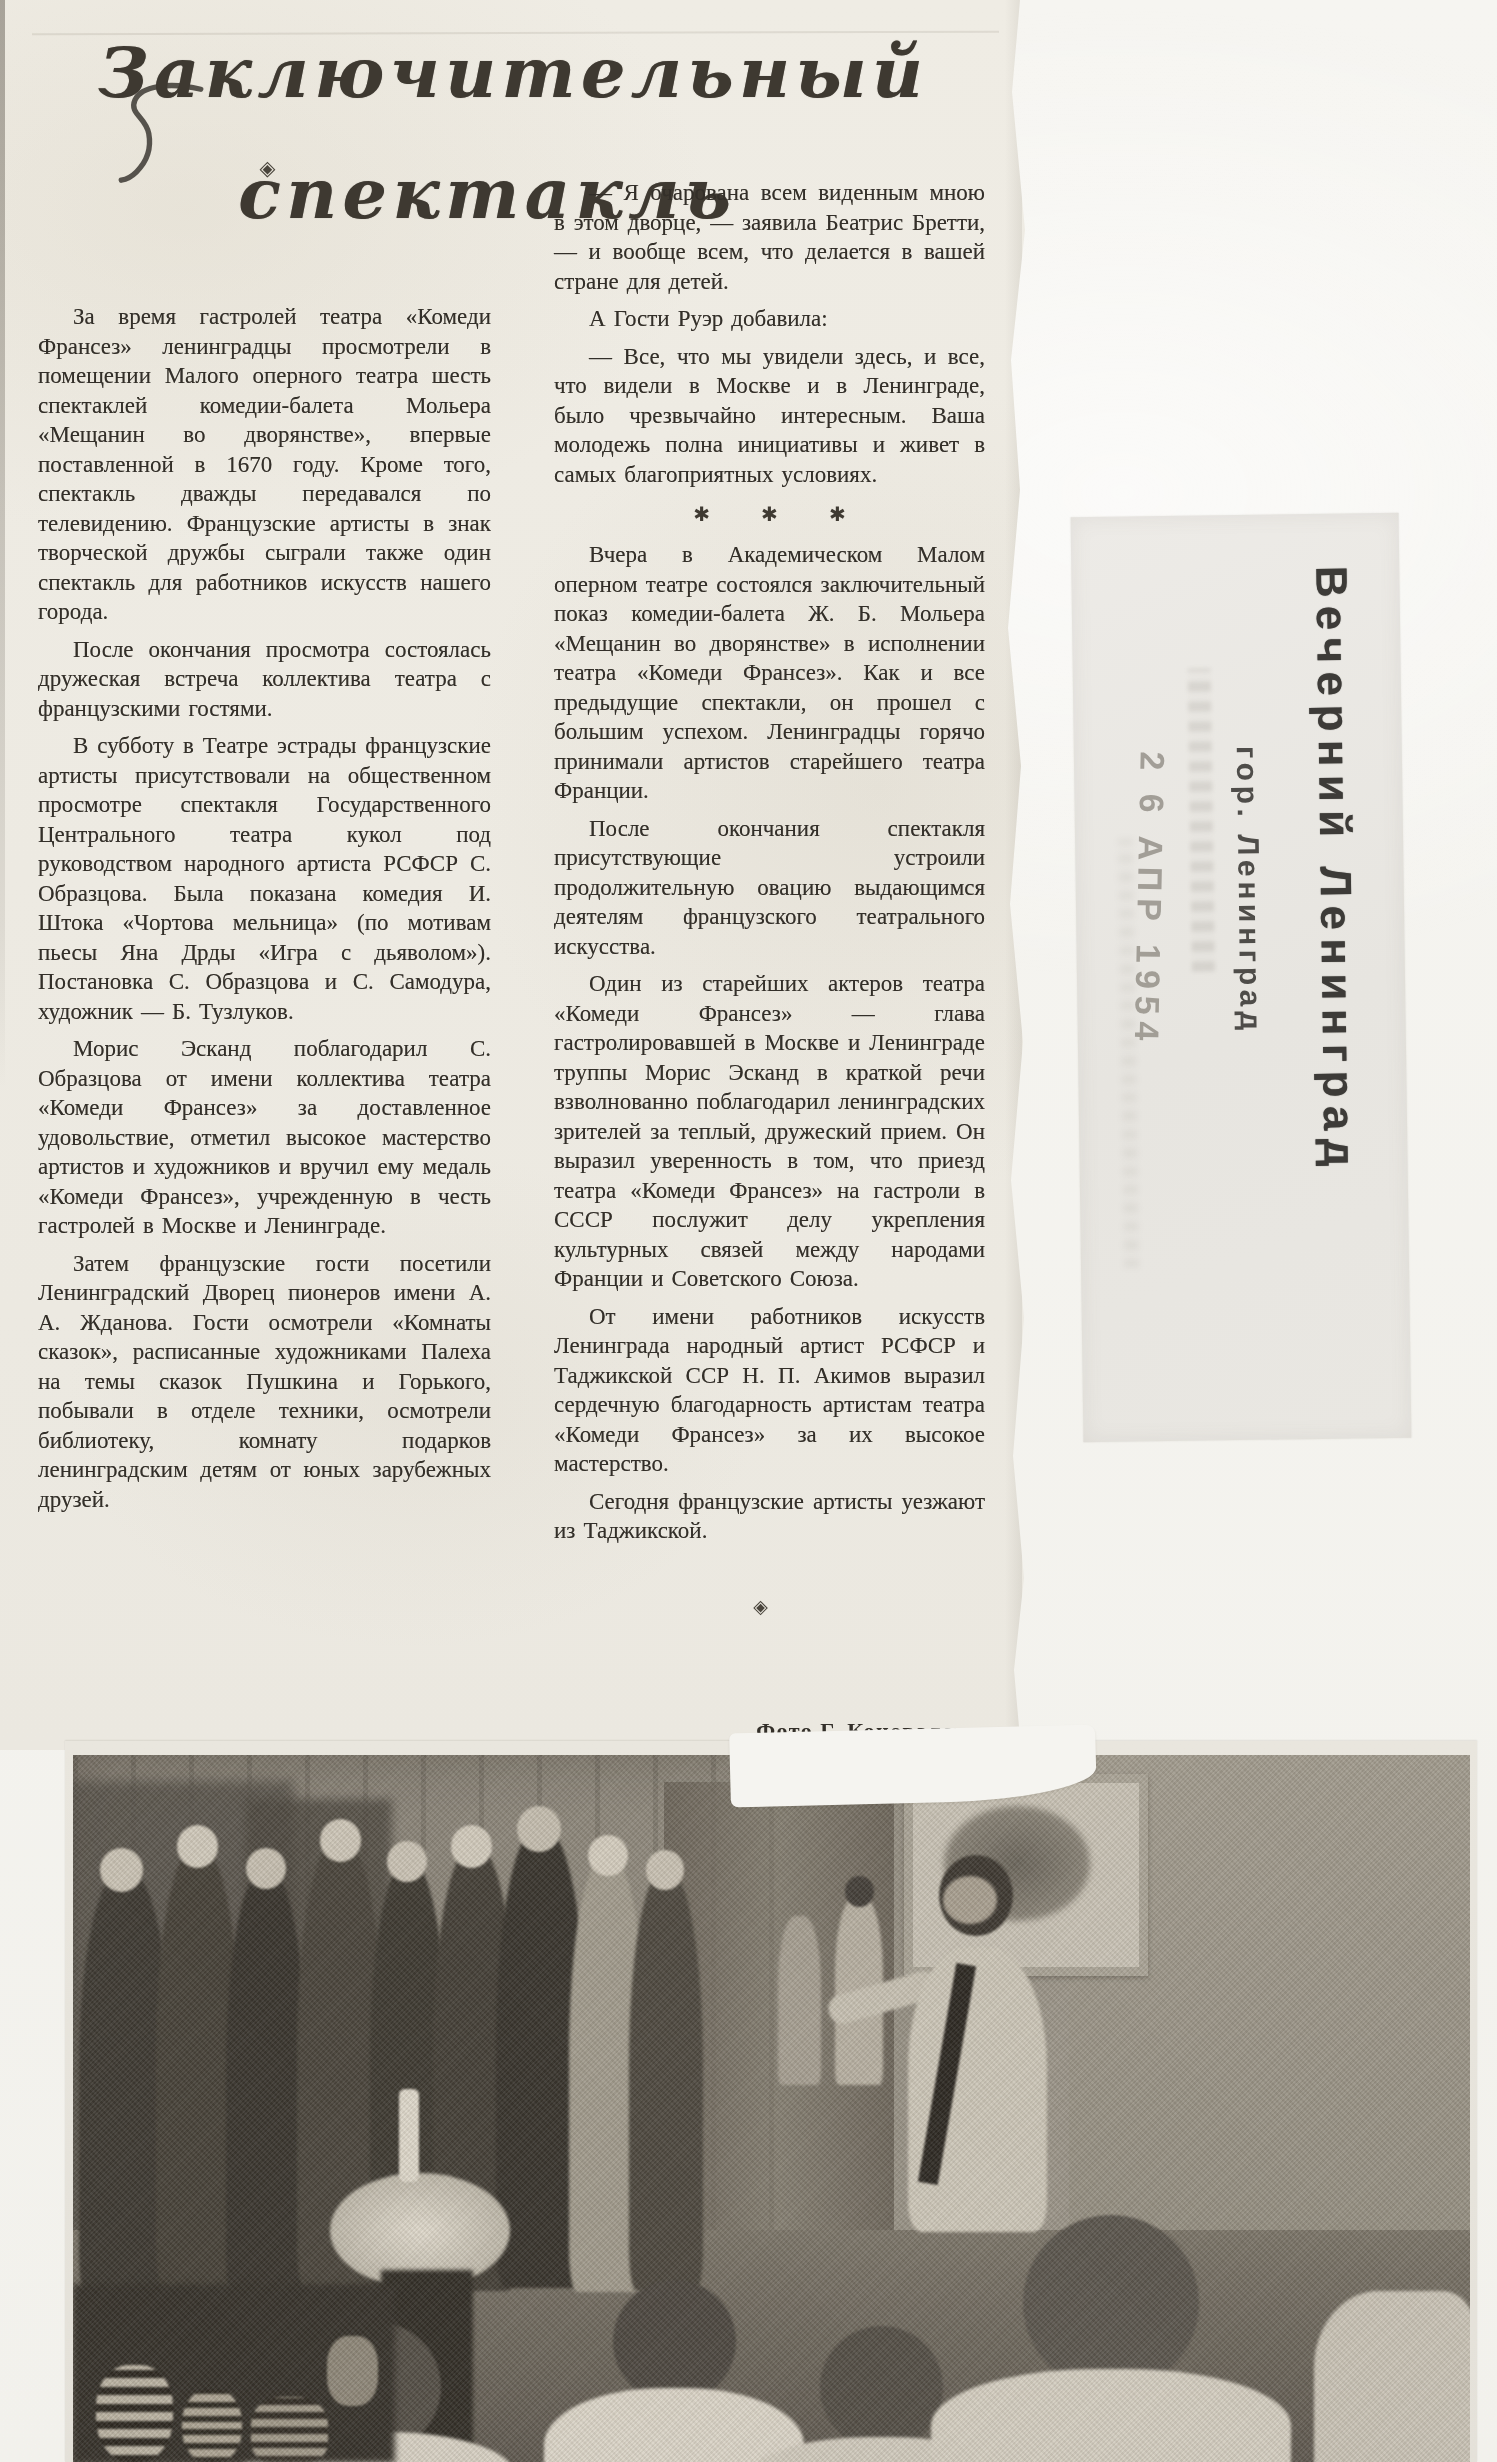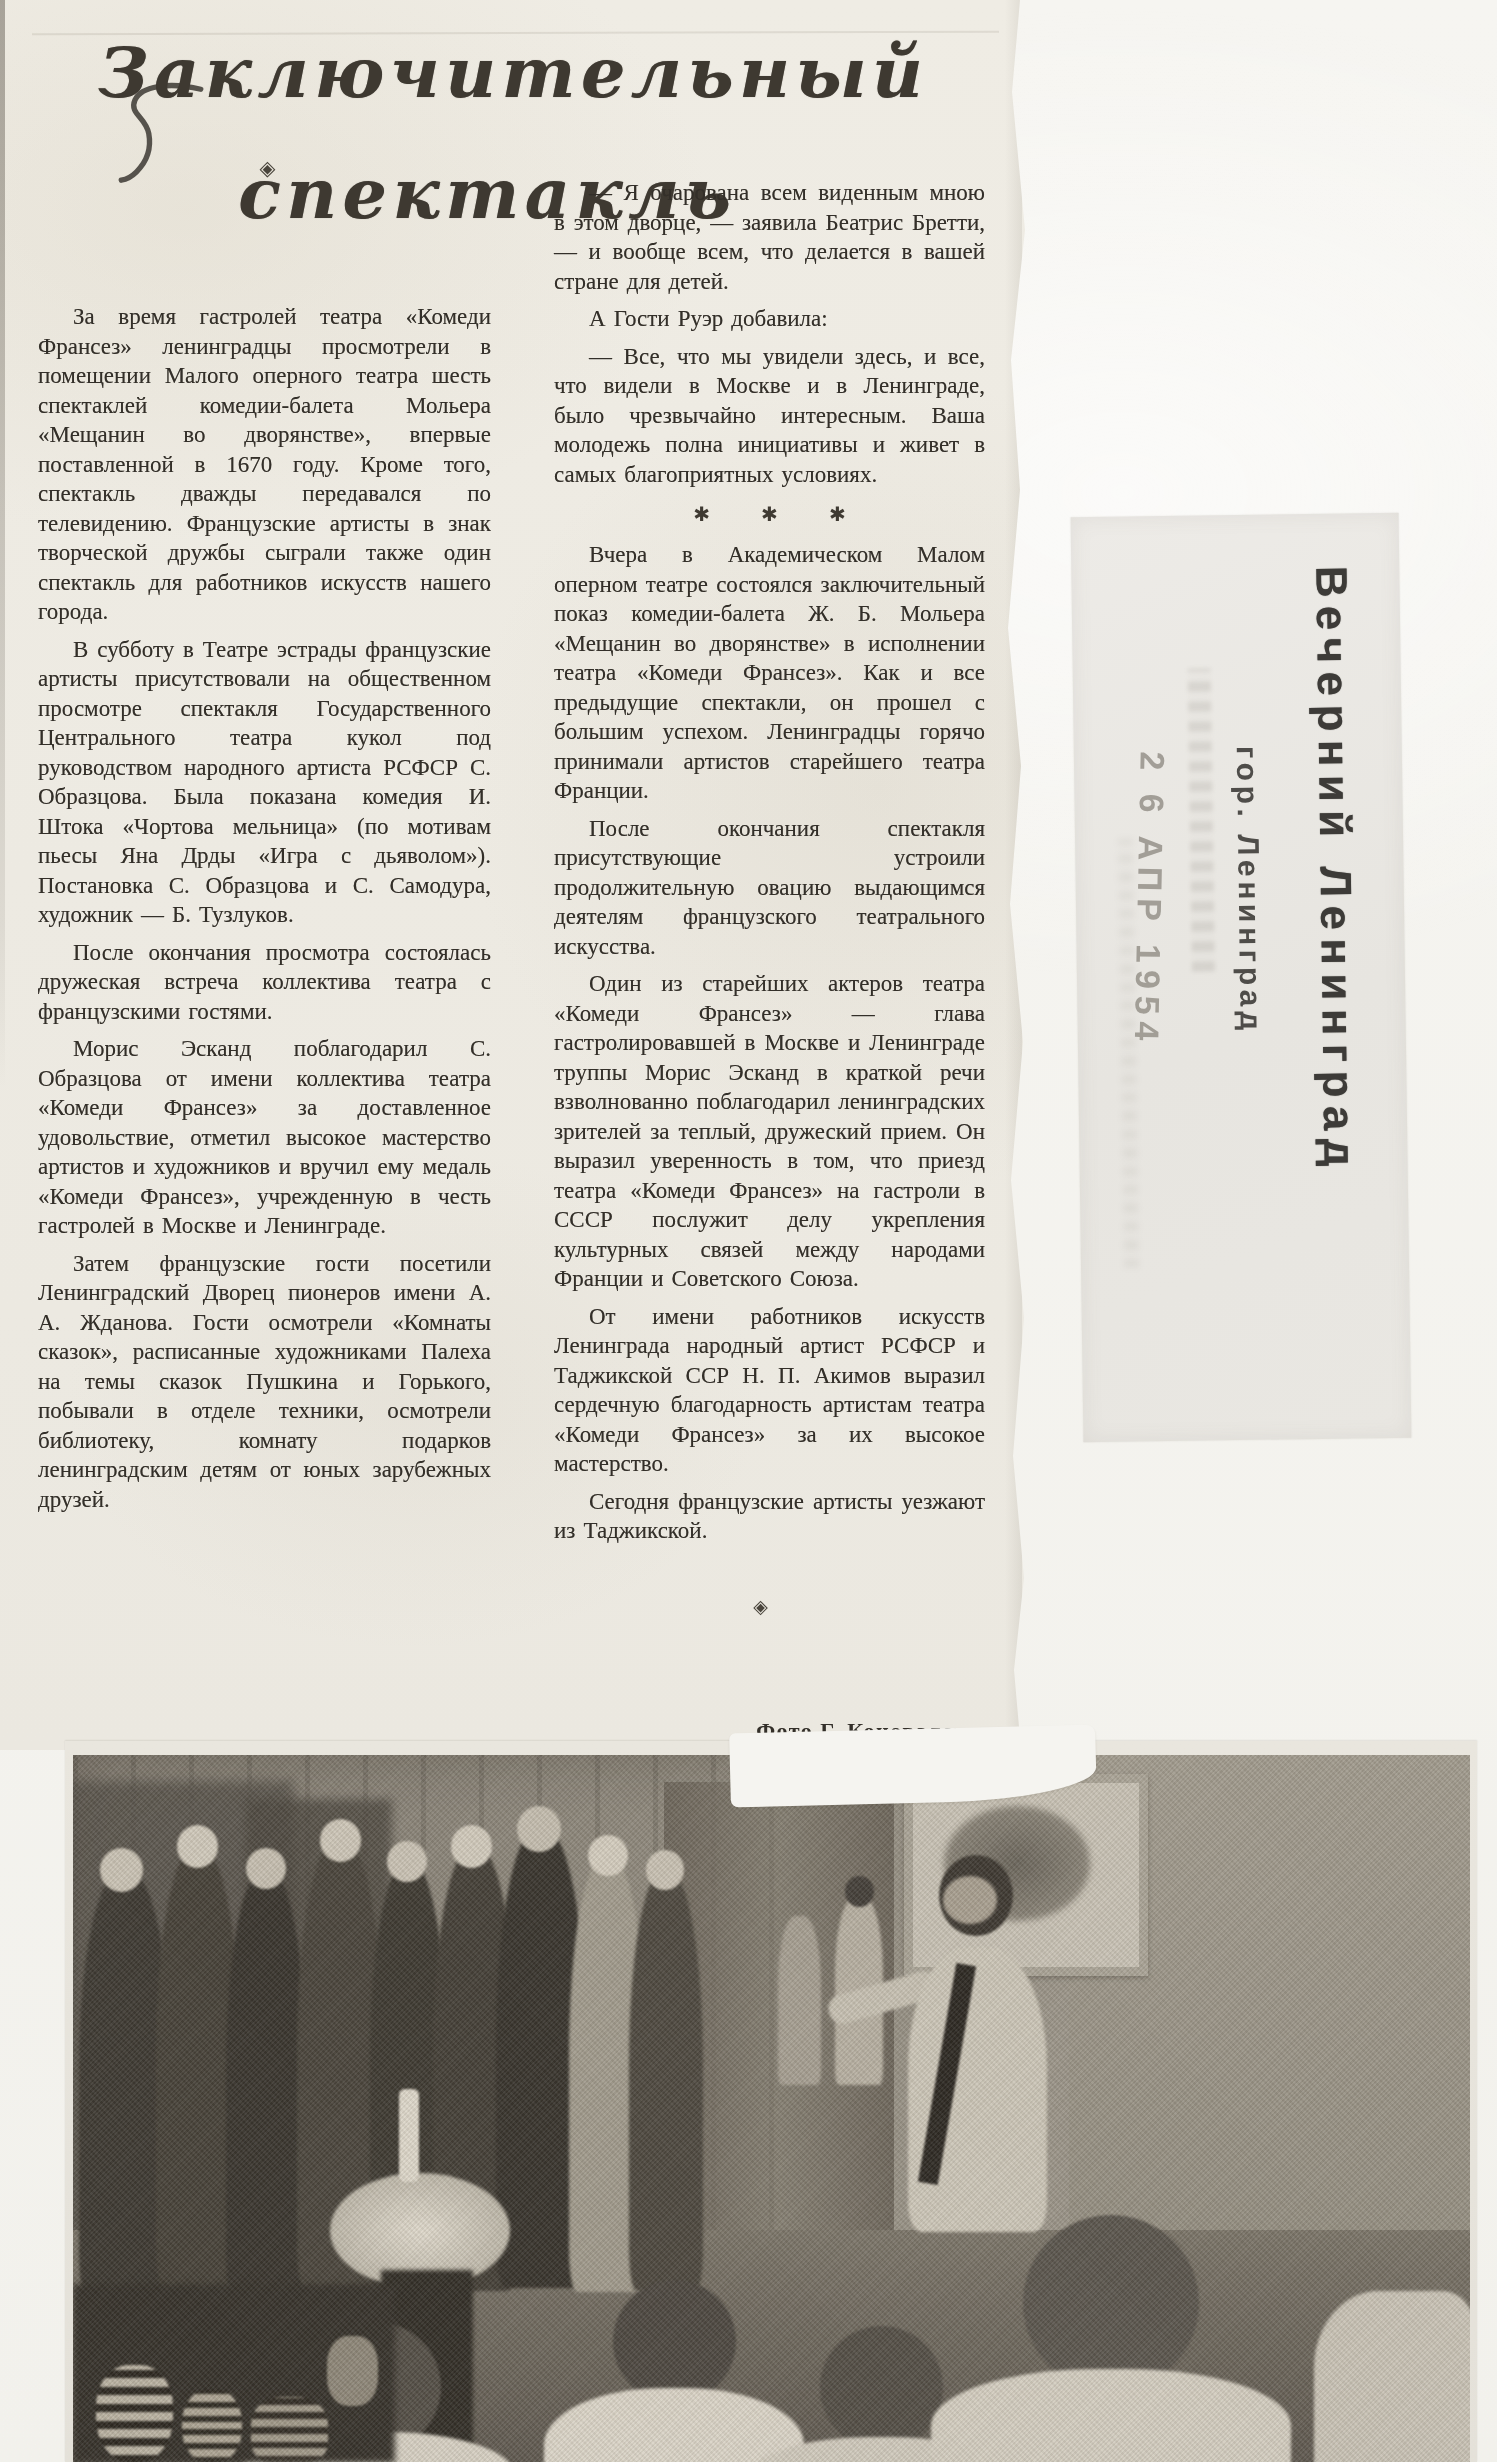--- a/index.html
+++ b/index.html
@@ -199,22 +199,22 @@
   <div class="headline">
     <div class="h-line">Заключительный</div>
     <div class="h-line h-line2">спектакль</div>
   </div>
 
   <div class="orn-top">◈</div>
 
 
   <div class="bodycol col1">
     <p>За время гастролей театра «Комеди Франсез» ленинградцы просмотрели в помещении Малого оперного театра шесть спектаклей комедии-балета Мольера «Мещанин во дворянстве», впервые поставленной в 1670 году. Кроме того, спектакль дважды передавался по телевидению. Французские артисты в знак творческой дружбы сыграли также один спектакль для работников искусств нашего города.</p>
+    <p>После окончания просмотра состоялась дружеская встреча коллектива театра с французскими гостями.</p>
     <p>В субботу в Театре эстрады французские артисты присутствовали на общественном просмотре спектакля Государственного Центрального театра кукол под руководством народного артиста РСФСР С. Образцова. Была показана комедия И. Штока «Чортова мельница» (по мотивам пьесы Яна Дрды «Игра с дьяволом»). Постановка С. Образцова и С. Самодура, художник — Б. Тузлуков.</p>
-    <p>После окончания просмотра состоялась дружеская встреча коллектива театра с французскими гостями.</p>
     <p>Морис Эсканд поблагодарил С. Образцова от имени коллектива театра «Комеди Франсез» за доставленное удовольствие, отметил высокое мастерство артистов и художников и вручил ему медаль «Комеди Франсез», учрежденную в честь гастролей в Москве и Ленинграде.</p>
     <p>Затем французские гости посетили Ленинградский Дворец пионеров имени А. А. Жданова. Гости осмотрели «Комнаты сказок», расписанные художниками Палеха на темы сказок Пушкина и Горького, побывали в отделе техники, осмотрели библиотеку, комнату подарков ленинградским детям от юных зарубежных друзей.</p>
   </div>
 
   <div class="bodycol col2">
     <p>— Я очарована всем виденным мною в этом дворце, — заявила Беатрис Бретти, — и вообще всем, что делается в вашей стране для детей.</p>
     <p>А Гости Руэр добавила:</p>
     <p>— Все, что мы увидели здесь, и все, что видели в Москве и в Ленинграде, было чрезвычайно интересным. Ваша молодежь полна инициативы и живет в самых благоприятных условиях.</p>
     <div class="orn-asterisks">✱ ✱ ✱</div>
     <p>Вчера в Академическом Малом оперном театре состоялся заключительный показ комедии-балета Ж. Б. Мольера «Мещанин во дворянстве» в исполнении театра «Комеди Франсез». Как и все предыдущие спектакли, он прошел с большим успехом. Ленинградцы горячо принимали артистов старейшего театра Франции.</p>

